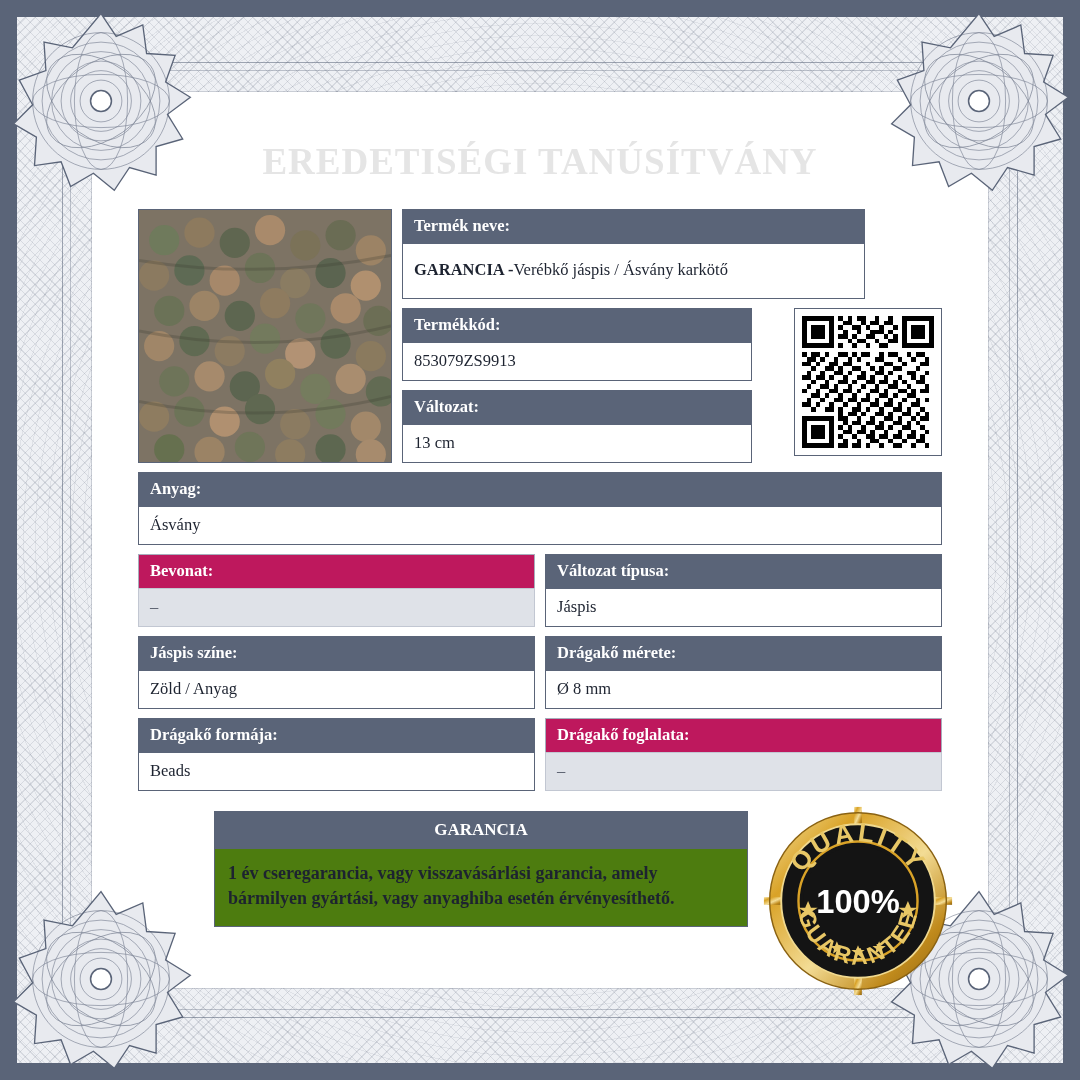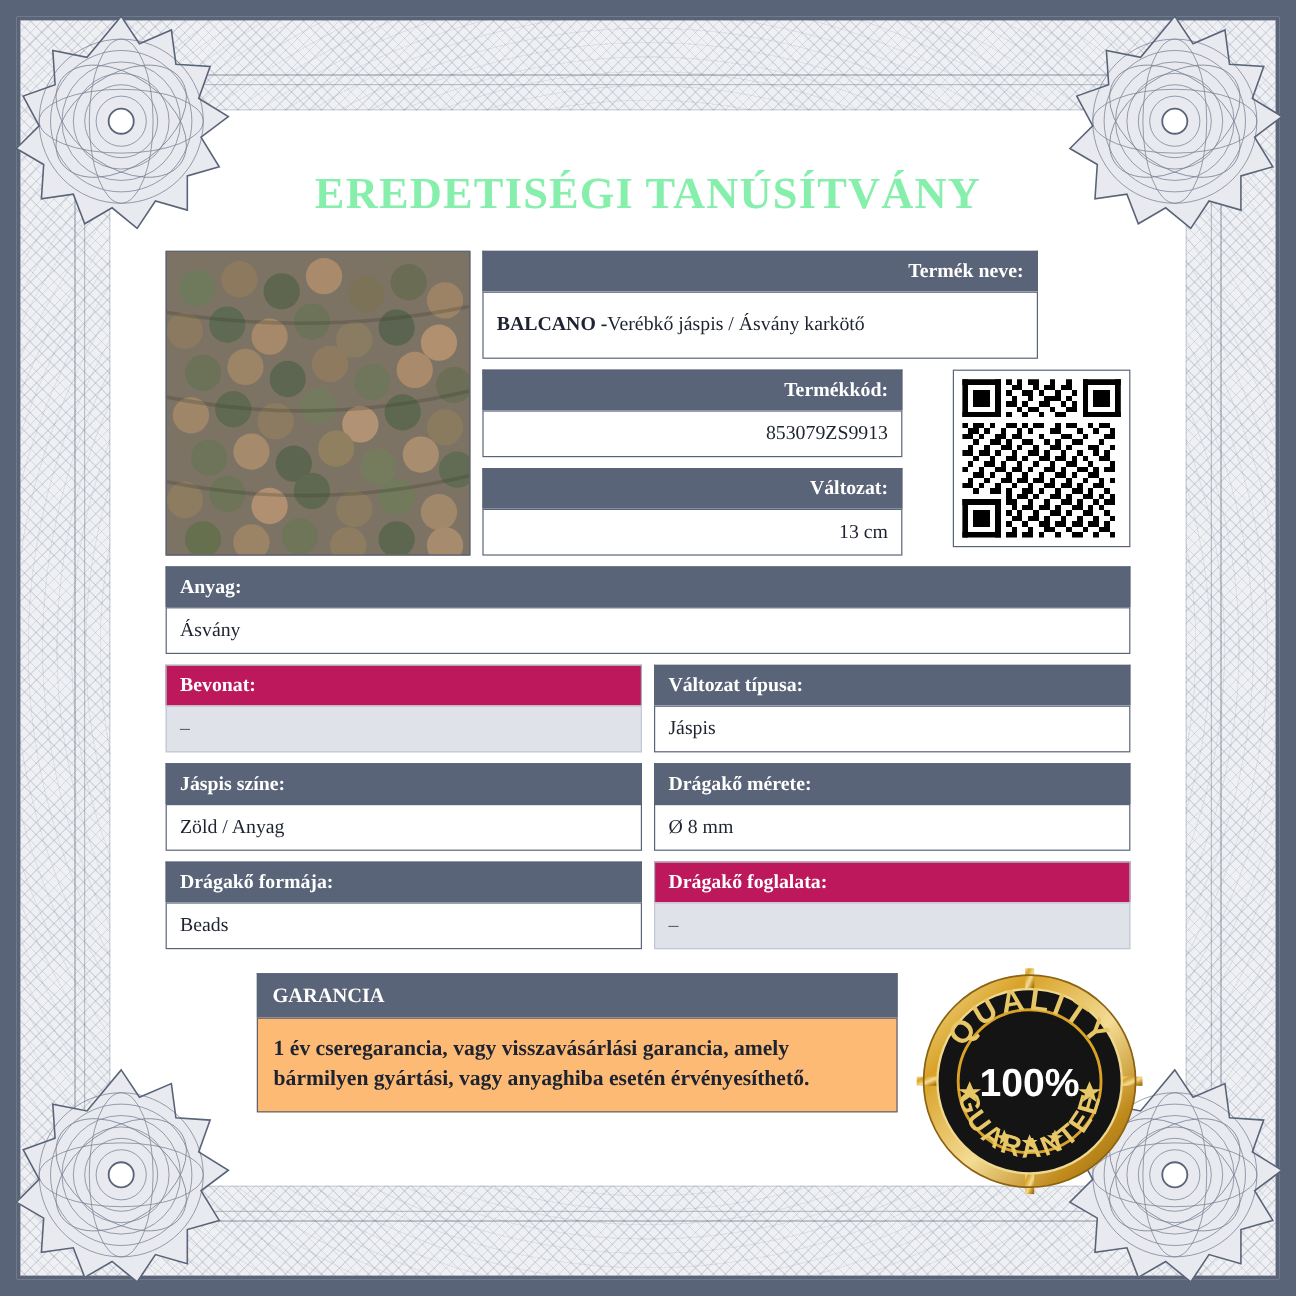--- a/index.html
+++ b/index.html
@@ -71,21 +71,21 @@
   .content {
     position: absolute;
     left: 138px; top: 140px;
     width: 804px;
   }
   .title {
     text-align: center;
     font-size: 37px;
     font-weight: bold;
     letter-spacing: 1px;
-    color: #86efac;
+    color: #e5e5e5;
     margin: 0 0 26px 0;
     font-family: "Liberation Serif", serif;
   }
 
   .row { display: flex; width: 804px; }
   .gap { width: 10px; flex: none; }
   .vspace { height: 9px; }
 
   .thumb {
     width: 254px; height: 254px;
@@ -139,24 +139,24 @@
   
   .warranty {
     width: 534px;
     margin-top: 20px;
     margin-left: 76px;
   }
   .whead {
     background: #5a6478; color: #fff;
     font-weight: bold; font-size: 17px;
     padding: 8px 12px;
-    border: 1px solid #5a6478; border-bottom: none;
+    border: 1px solid #5a6478; border-bottom: none; text-align: center;
   }
   .wbody {
-    background: #fdba74; color: #1d2330;
+    background: #4d7c0f; color: #1d2330;
     font-size: 18px; font-weight: bold;
     line-height: 1.38;
     padding: 12px 13px 16px 13px;
     border: 1px solid #5a6478;
   }
 
   
   .seal {
     position: absolute;
     left: 762px; top: 805px;
@@ -318,24 +318,24 @@
           <g opacity="0.25">
             <path d="M0 20 Q50 28 100 18" stroke="#3a3a2e" stroke-width="1.2" fill="none"></path>
             <path d="M0 48 Q50 58 100 46" stroke="#3a3a2e" stroke-width="1.2" fill="none"></path>
             <path d="M0 76 Q50 86 100 74" stroke="#3a3a2e" stroke-width="1.2" fill="none"></path>
           </g>
         </svg>
       </div>
 
       <div class="gap"></div>
 
-      <div class="fieldcol" style="width:463px;text-align:right;">
+      <div class="fieldcol" style="width:463px;">
         <div class="fhead name-head">Termék neve:</div>
         <div class="fval name-val">
-          <b>BALCANO - </b>
+          <b>GARANCIA - </b>
             <span> Verébkő jáspis / Ásvány karkötő</span>
         </div>
 
         <div class="vspace"></div>
 
         <div class="row" style="width:540px;gap:16px;">
           <div class="fieldcol" style="width:382px;">
             <div class="fhead">Termékkód:</div>
             <div class="fval">853079ZS9913</div>
             <div class="vspace"></div>

